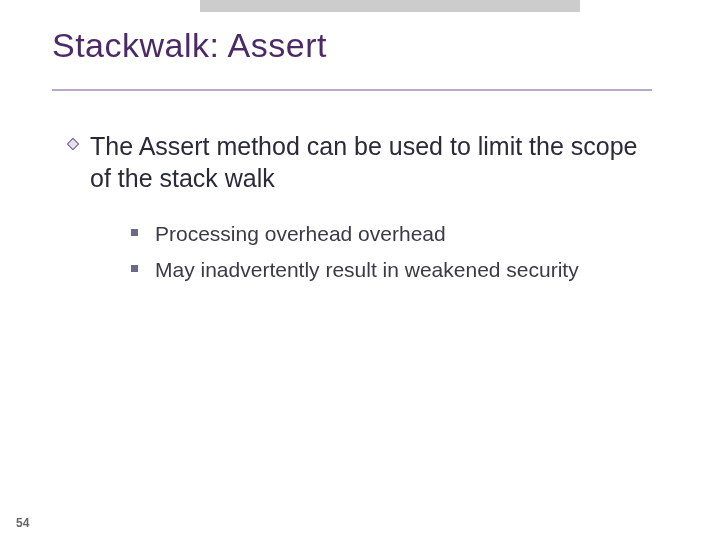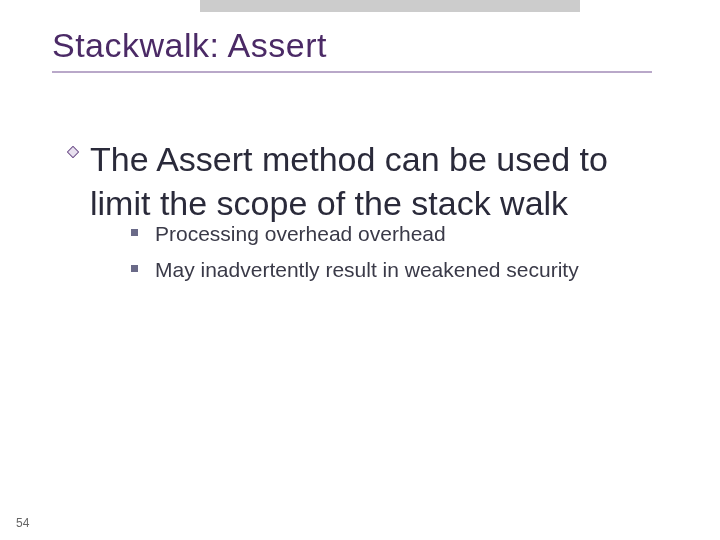--- a/index.html
+++ b/index.html
@@ -29,31 +29,30 @@
   .title {
     position: absolute;
     top: 26px;
     left: 52px;
     font-size: 34px;
     font-weight: 400;
     color: #4b2a66;
     letter-spacing: 0.5px;
     border-bottom: 2px solid #b9a8c9;
     width: 600px;
-    padding-bottom: 6px;
+    padding-bottom: 24px;
   }
   .main-item {
     position: absolute;
     top: 130px;
     left: 90px;
     width: 570px;
-    font-size: 34px;
+    font-size: 25px;
     color: #2a2a3a;
     line-height: 1.28;
-    margin-top: 8px;
   }
   .diamond-bullet {
     position: absolute;
     left: -23px;
     top: 8px;
     width: 12px;
     height: 12px;
   }
   .diamond-bullet svg {
     display: block;
@@ -78,20 +77,21 @@
     width: 7px;
     height: 7px;
     background: #6a6a88;
   }
   .page-num {
     position: absolute;
     bottom: 10px;
     left: 16px;
     font-size: 12px;
     color: #666;
+    font-weight: bold;
   }
 </style>
 </head>
 <body>
 
 <div class="slide">
   <div class="top-bar"></div>
 
   <div class="title">Stackwalk: Assert</div>
 

